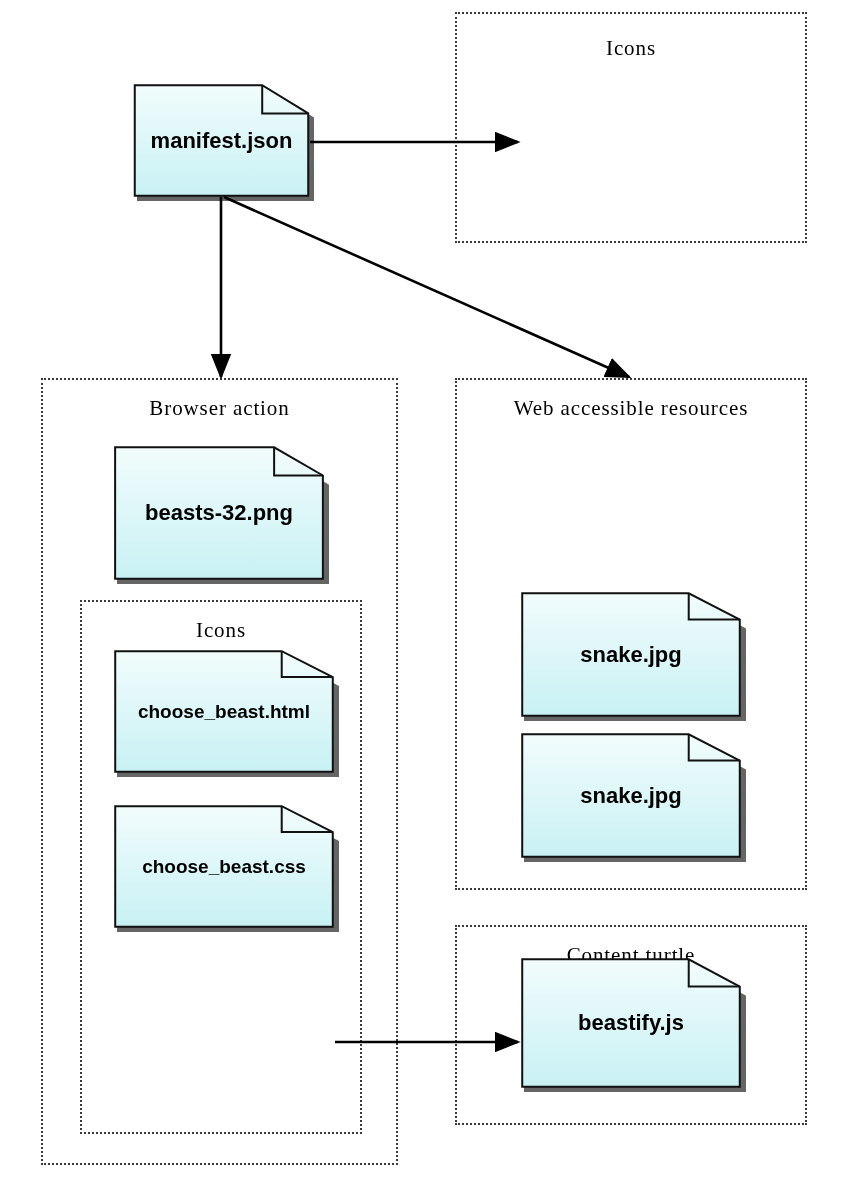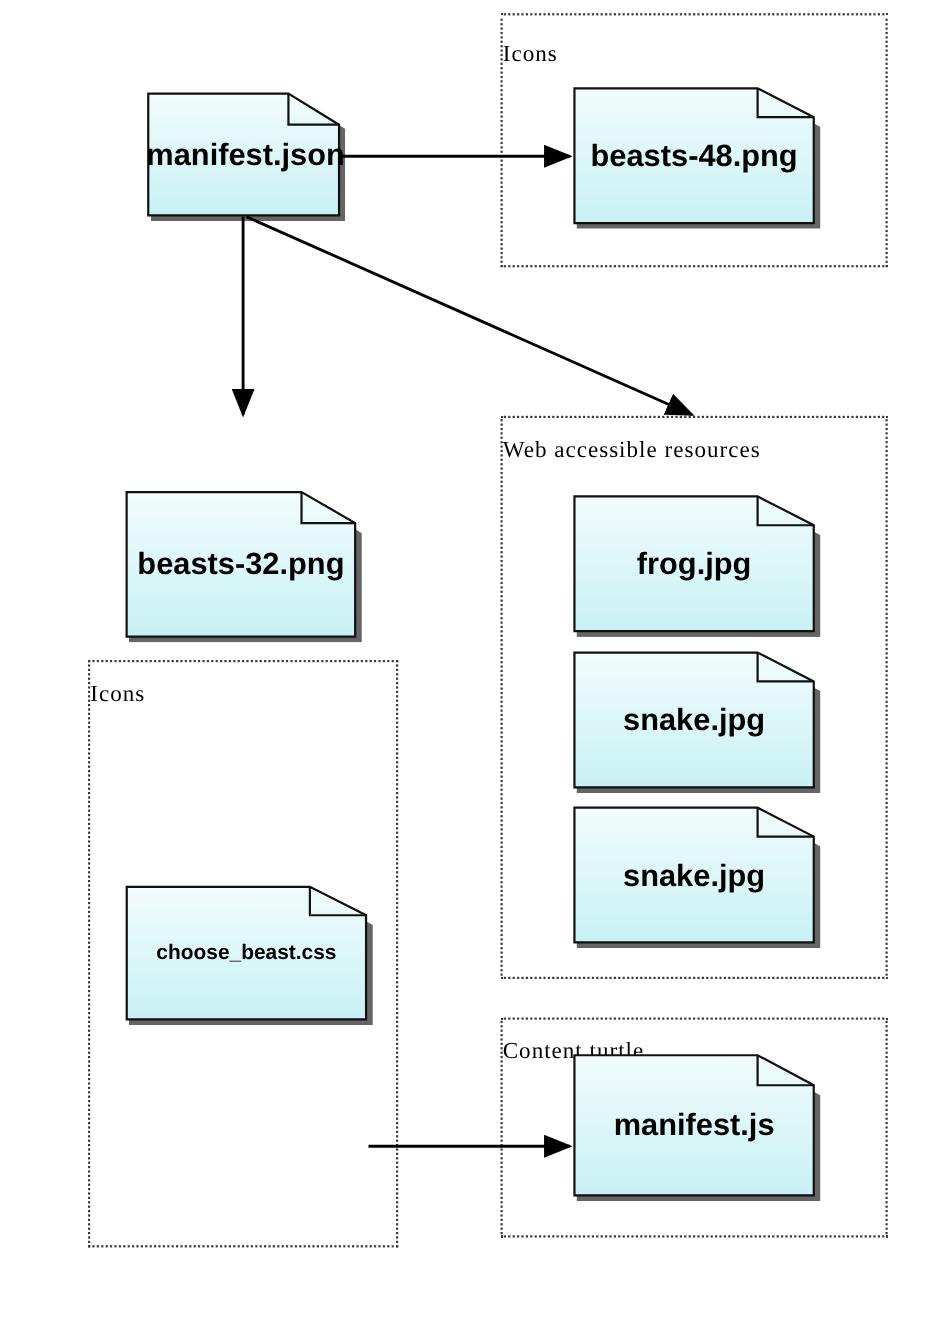--- a/index.html
+++ b/index.html
@@ -20,20 +20,21 @@
   .group {
     position: absolute;
     border: 2px dotted #3a3a3a;
     box-sizing: border-box;
     background: transparent;
   }
   .group-label {
     position: absolute;
     left: 0;
     right: 0;
+    text-align: center;
     font-family: "Liberation Serif", serif;
     font-size: 21px;
     letter-spacing: 0.9px;
     color: #000000;
     white-space: nowrap;
   }
 
   
   .filenode {
     position: absolute;
@@ -64,21 +65,21 @@
   }
   .filenode .label {
     position: absolute;
     left: 0;
     right: 0;
     top: 50%;
     transform: translateY(-50%);
     text-align: center;
     font-family: "Liberation Sans", sans-serif;
     font-weight: bold;
-    font-size: 28px;
+    font-size: 22px;
     color: #000000;
     white-space: nowrap;
     pointer-events: none;
   }
   .filenode.narrow-label .label { font-size: 19px; }
 
   
   .edges {
     position: absolute;
     left: 0;
@@ -90,20 +91,23 @@
 </style>
 </head>
 <body>
 
 <div id="canvas">
 
   <div class="group" style="left:455px; top:12px; width:352px; height:231px;">
     <div class="group-label" style="top:22px;">Icons</div>
   </div>
 
+  <div class="group" style="left:41px; top:378px; width:357px; height:787px;">
+    <div class="group-label" style="top:16px;">Browser action</div>
+  </div>
 
   <div class="group" style="left:80px; top:600px; width:282px; height:534px;">
     <div class="group-label" style="top:16px;">Icons</div>
   </div>
 
   <div class="group" style="left:455px; top:378px; width:352px; height:512px;">
     <div class="group-label" style="top:16px;">Web accessible resources</div>
   </div>
 
   <div class="group" style="left:455px; top:925px; width:352px; height:200px;">
@@ -120,65 +124,55 @@
               <stop offset="100%" stop-color="#c8f1f4"></stop>
           </linearGradient>
         </defs>
         <path d="M1,1 L73,1 L99,26 L99,99 L1,99 Z" fill="url(#g1)" stroke="#111" stroke-width="2" vector-effect="non-scaling-stroke"></path>
         <path d="M73,1 L73,26 L99,26" fill="none" stroke="#111" stroke-width="2" vector-effect="non-scaling-stroke"></path>
       </svg>
     </div>
     <div class="label">manifest.json</div>
   </div>
 
-  <div class="filenode" style="left:520px; top:79px; width:222px; height:125px;">
-    <div class="shadow"></div>
-    <div class="body">
-      <svg viewBox="0 0 100 100" preserveAspectRatio="none">
-        <path d="M1,1 L76,1 L99,22 L99,99 L1,99 Z" fill="url(#g1)" stroke="#111" stroke-width="2" vector-effect="non-scaling-stroke"></path>
-        <path d="M76,1 L76,22 L99,22" fill="none" stroke="#111" stroke-width="2" vector-effect="non-scaling-stroke"></path>
-      </svg>
-    </div>
-    <div class="label">beasts-48.png</div>
-  </div>
 
   <div class="filenode" style="left:113px; top:446px; width:212px; height:134px;">
     <div class="shadow"></div>
     <div class="body">
       <svg viewBox="0 0 100 100" preserveAspectRatio="none">
         <path d="M1,1 L76,1 L99,22 L99,99 L1,99 Z" fill="url(#g1)" stroke="#111" stroke-width="2" vector-effect="non-scaling-stroke"></path>
         <path d="M76,1 L76,22 L99,22" fill="none" stroke="#111" stroke-width="2" vector-effect="non-scaling-stroke"></path>
       </svg>
     </div>
     <div class="label">beasts-32.png</div>
   </div>
 
+  <div class="filenode narrow-label" style="left:113px; top:650px; width:222px; height:123px;">
+    <div class="shadow"></div>
+    <div class="body">
+      <svg viewBox="0 0 100 100" preserveAspectRatio="none">
+        <path d="M1,1 L76,1 L99,22 L99,99 L1,99 Z" fill="url(#g1)" stroke="#111" stroke-width="2" vector-effect="non-scaling-stroke"></path>
+        <path d="M76,1 L76,22 L99,22" fill="none" stroke="#111" stroke-width="2" vector-effect="non-scaling-stroke"></path>
+      </svg>
+    </div>
+    <div class="label">choose_beast.html</div>
+  </div>
 
   <div class="filenode narrow-label" style="left:113px; top:805px; width:222px; height:123px;text-decoration:underline;">
     <div class="shadow"></div>
     <div class="body">
       <svg viewBox="0 0 100 100" preserveAspectRatio="none">
         <path d="M1,1 L76,1 L99,22 L99,99 L1,99 Z" fill="url(#g1)" stroke="#111" stroke-width="2" vector-effect="non-scaling-stroke"></path>
         <path d="M76,1 L76,22 L99,22" fill="none" stroke="#111" stroke-width="2" vector-effect="non-scaling-stroke"></path>
       </svg>
     </div>
     <div class="label">choose_beast.css</div>
   </div>
 
 
-  <div class="filenode" style="left:520px; top:450px; width:222px; height:125px;">
-    <div class="shadow"></div>
-    <div class="body">
-      <svg viewBox="0 0 100 100" preserveAspectRatio="none">
-        <path d="M1,1 L76,1 L99,22 L99,99 L1,99 Z" fill="url(#g1)" stroke="#111" stroke-width="2" vector-effect="non-scaling-stroke"></path>
-        <path d="M76,1 L76,22 L99,22" fill="none" stroke="#111" stroke-width="2" vector-effect="non-scaling-stroke"></path>
-      </svg>
-    </div>
-    <div class="label">frog.jpg</div>
-  </div>
 
   <div class="filenode" style="left:520px; top:592px; width:222px; height:125px;text-decoration:underline;">
     <div class="shadow"></div>
     <div class="body">
       <svg viewBox="0 0 100 100" preserveAspectRatio="none">
         <path d="M1,1 L76,1 L99,22 L99,99 L1,99 Z" fill="url(#g1)" stroke="#111" stroke-width="2" vector-effect="non-scaling-stroke"></path>
         <path d="M76,1 L76,22 L99,22" fill="none" stroke="#111" stroke-width="2" vector-effect="non-scaling-stroke"></path>
       </svg>
     </div>
     <div class="label">snake.jpg</div>
@@ -196,21 +190,21 @@
   </div>
 
   <div class="filenode" style="left:520px; top:958px; width:222px; height:130px;">
     <div class="shadow"></div>
     <div class="body">
       <svg viewBox="0 0 100 100" preserveAspectRatio="none">
         <path d="M1,1 L76,1 L99,22 L99,99 L1,99 Z" fill="url(#g1)" stroke="#111" stroke-width="2" vector-effect="non-scaling-stroke"></path>
         <path d="M76,1 L76,22 L99,22" fill="none" stroke="#111" stroke-width="2" vector-effect="non-scaling-stroke"></path>
       </svg>
     </div>
-    <div class="label">manifest.js</div>
+    <div class="label">beastify.js</div>
   </div>
 
   <svg class="edges">
     <defs>
       <marker id="arrowhead" markerWidth="10" markerHeight="8" refX="9" refY="4" orient="auto" markerUnits="strokeWidth">
         <path d="M0,0 L10,4 L0,8 Z" fill="#000000"></path>
       </marker>
     </defs>
 
     <line x1="310" y1="142" x2="518" y2="142" stroke="#000" stroke-width="2.6" marker-end="url(#arrowhead)"></line>

